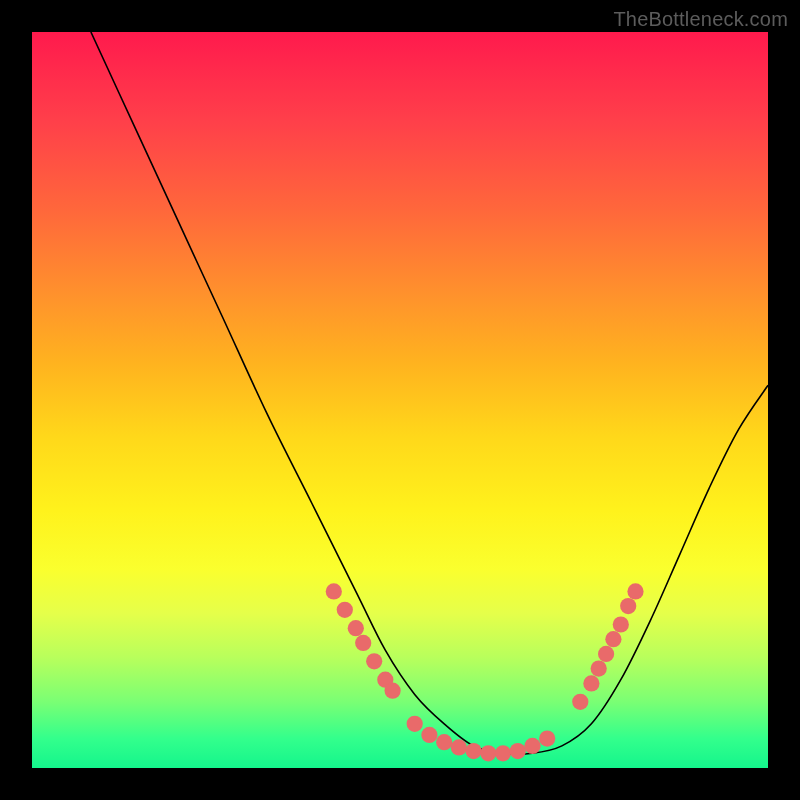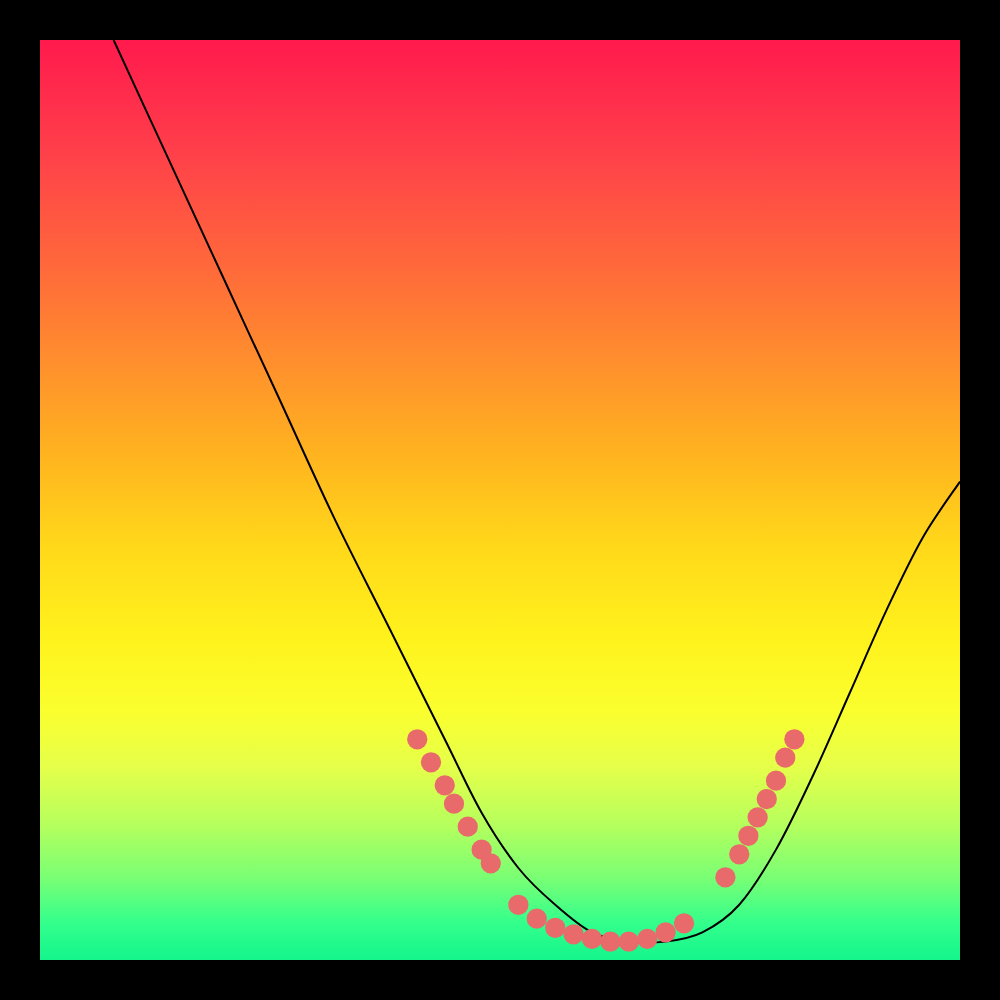--- a/index.html
+++ b/index.html
@@ -93,13 +93,14 @@
           <circle cx="559.4" cy="651.4" r="8.1" class="dot"></circle>
           <circle cx="566.7" cy="636.6" r="8.1" class="dot"></circle>
           <circle cx="574.1" cy="621.9" r="8.1" class="dot"></circle>
           <circle cx="581.4" cy="607.2" r="8.1" class="dot"></circle>
           <circle cx="588.8" cy="592.5" r="8.1" class="dot"></circle>
           <circle cx="596.2" cy="574.1" r="8.1" class="dot"></circle>
           <circle cx="603.5" cy="559.4" r="8.1" class="dot"></circle>
         </g>
     </svg>
   </div>
+  <div class="watermark">TheBottleneck.com</div>
 </div>
 
 </body></html>

